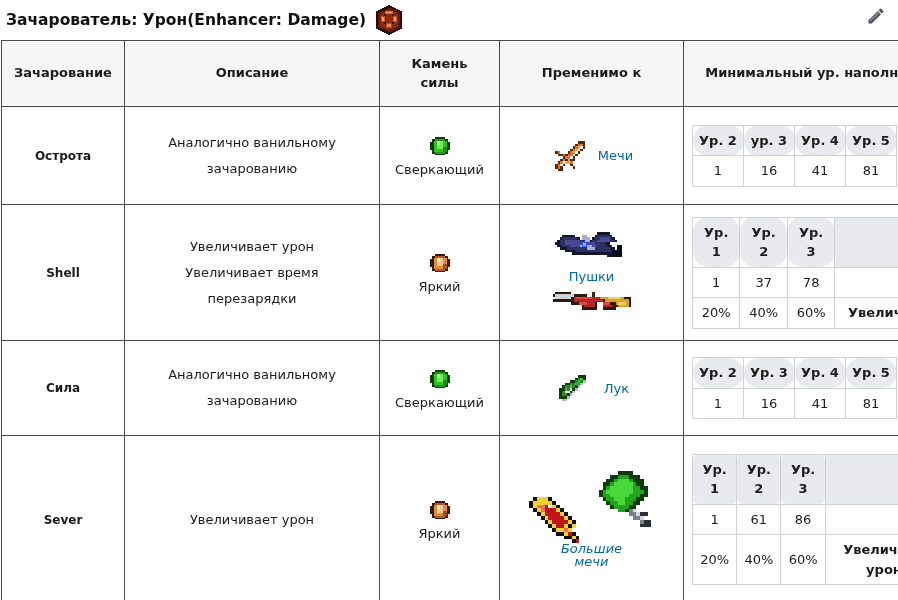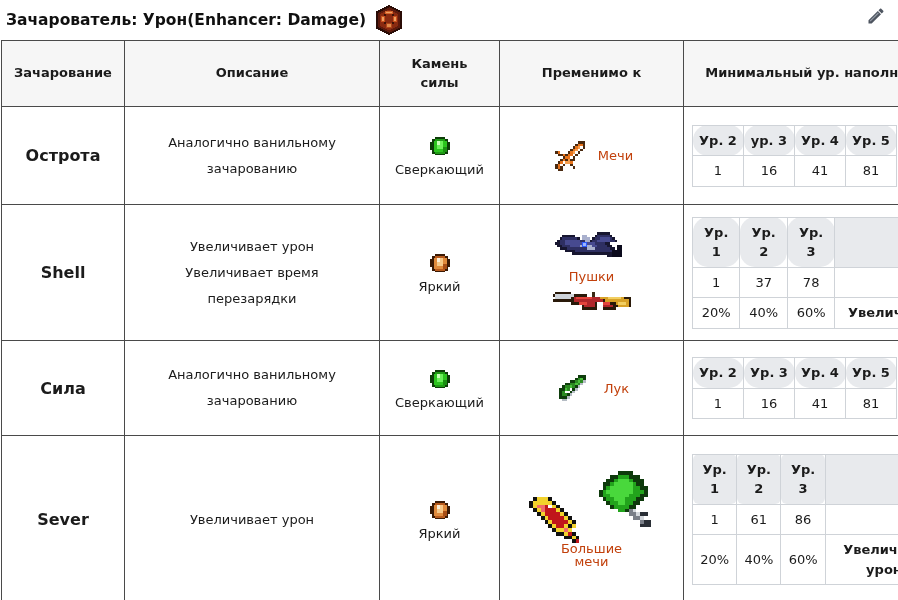--- a/index.html
+++ b/index.html
@@ -66,21 +66,21 @@
   }
   .c1{width:110px;}
   .c2{width:242px;}
   .c3{width:107px;}
   .c4{width:171px;}
   .c5{width:264px;}
 
   td.name-cell{
     text-align:center;
     font-weight:bold;
-    font-size:16px;
+    font-size:12px;
   }
   td.desc-cell{
     text-align:center;
     font-size:13px;
     line-height:2.0;
     padding:4px 22px;
   }
   td.desc-cell .line{display:block;}
   td.stone-cell{
     text-align:right;
@@ -102,23 +102,24 @@
 
   .applies-inline{
     display:flex;align-items:center;justify-content:center;gap:8px;
   }
   .applies-stack{
     display:flex;flex-direction:column;align-items:center;gap:2px;
   }
   .applies-wrap-row{
     display:flex;align-items:flex-start;justify-content:center;gap:4px;
     flex-wrap:wrap;
+    font-style:italic;
   }
   .item-ico{display:block;image-rendering:pixelated;}
-  .applies-label{font-size:13px;color:#c2410c;white-space:nowrap;}
+  .applies-label{font-size:13px;color:#0369a1;white-space:nowrap;}
 
   
   table.levels{
     border-collapse:collapse;
     margin:0;
     background:#fff;
     table-layout:fixed;
   }
   table.levels td, table.levels th{
     border:1px solid #cfd3d8;

